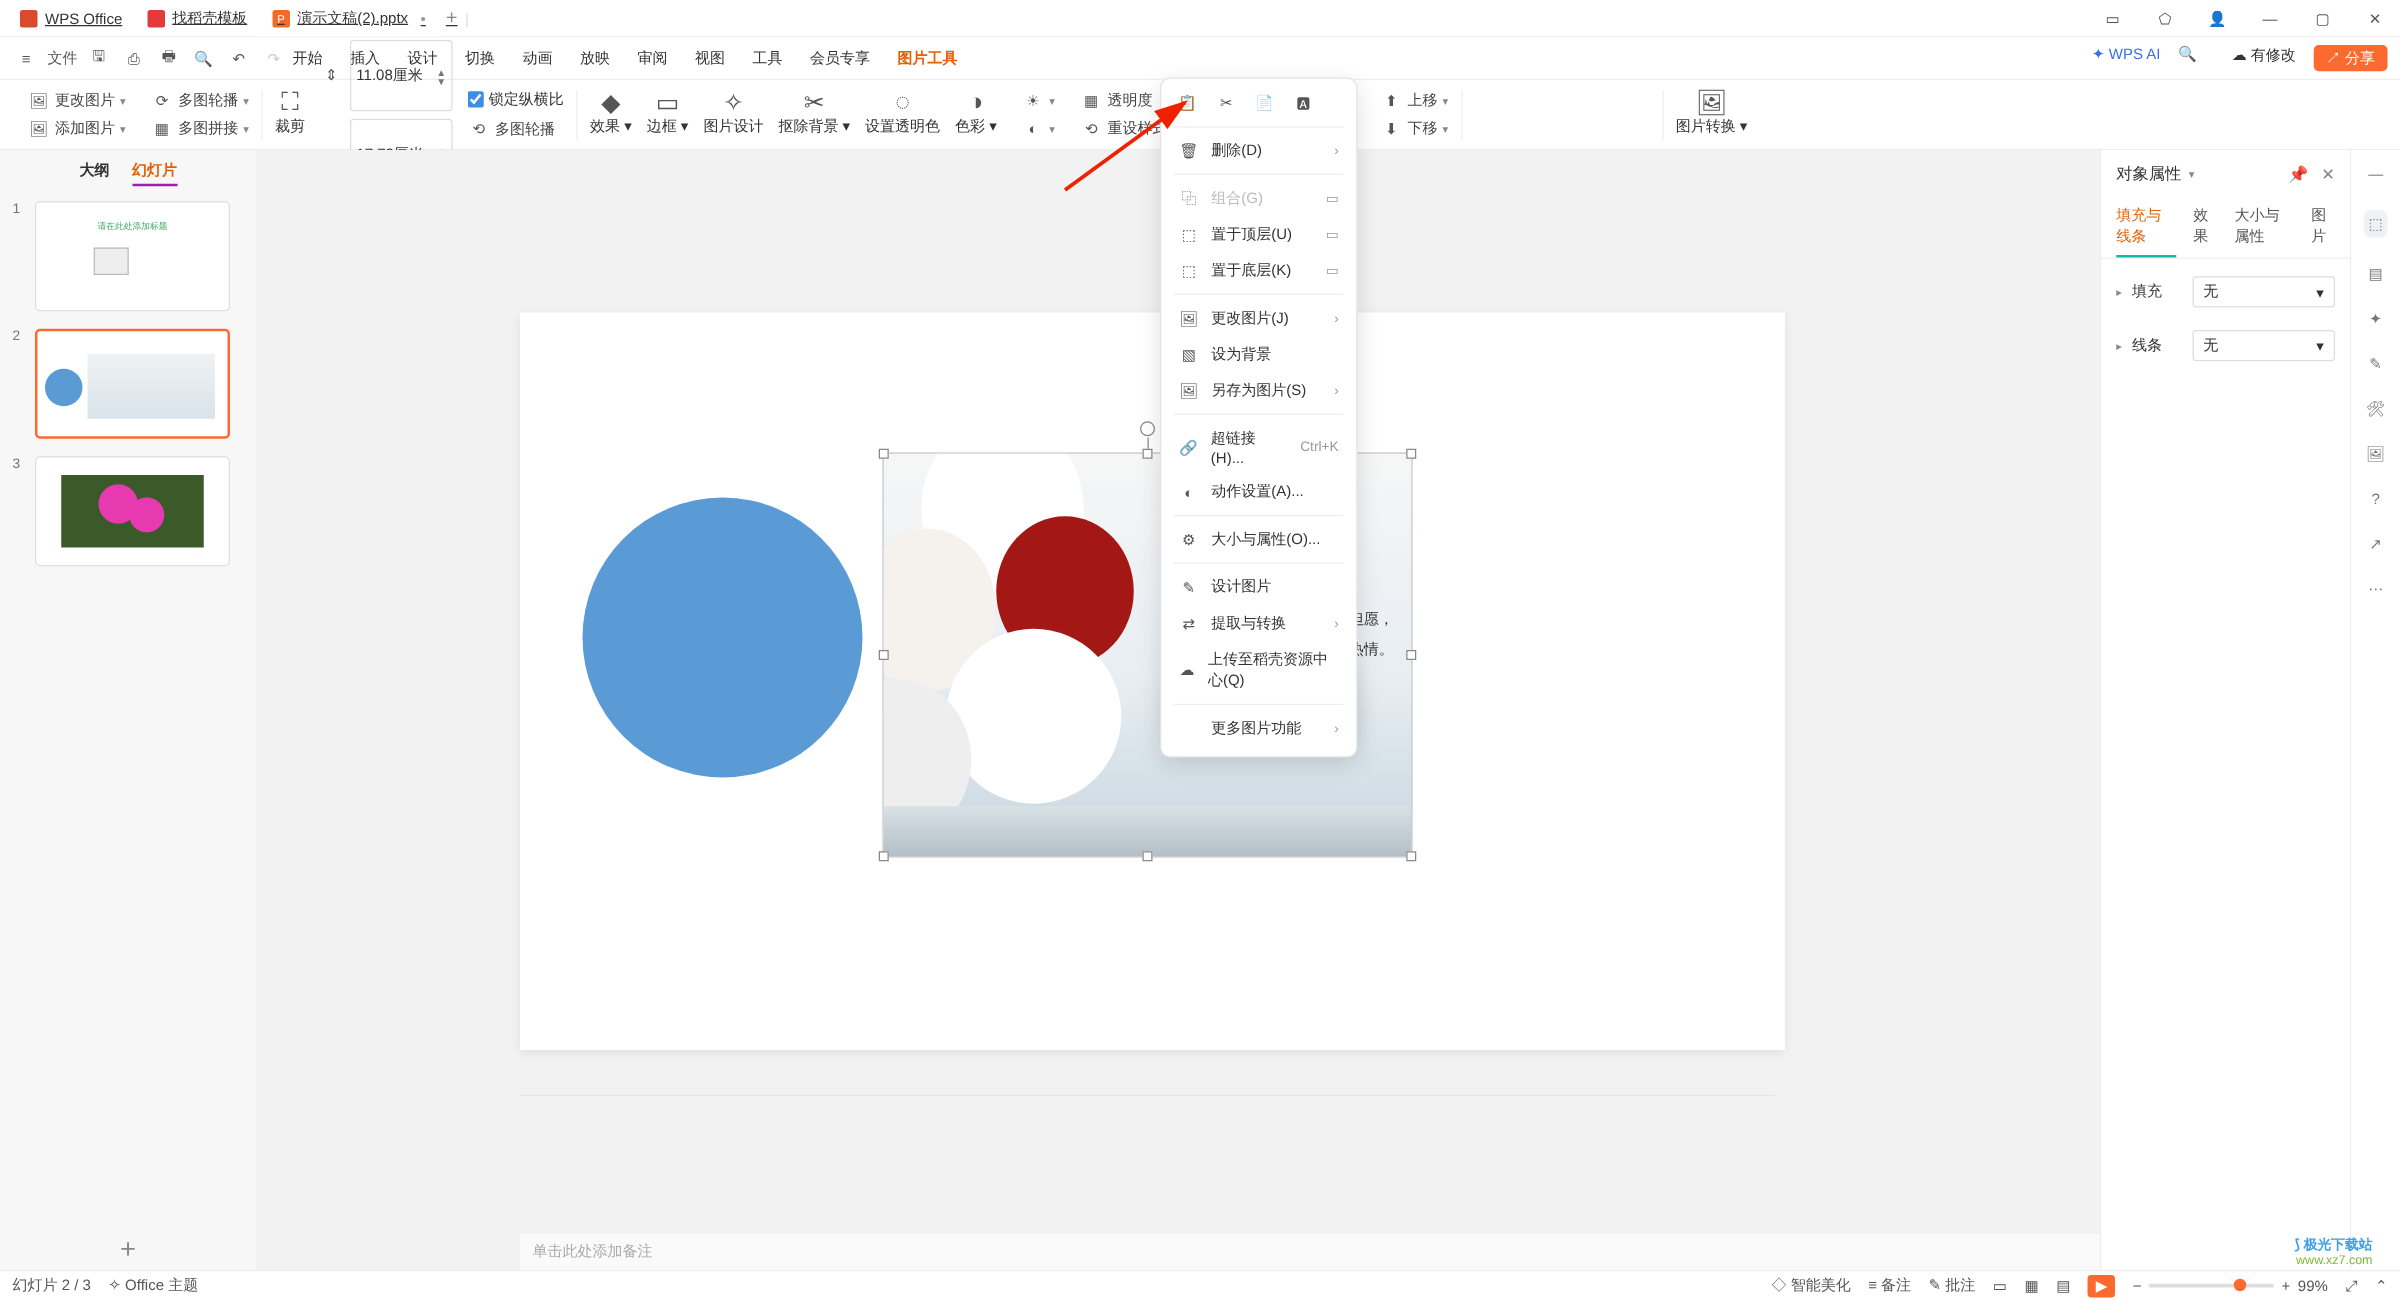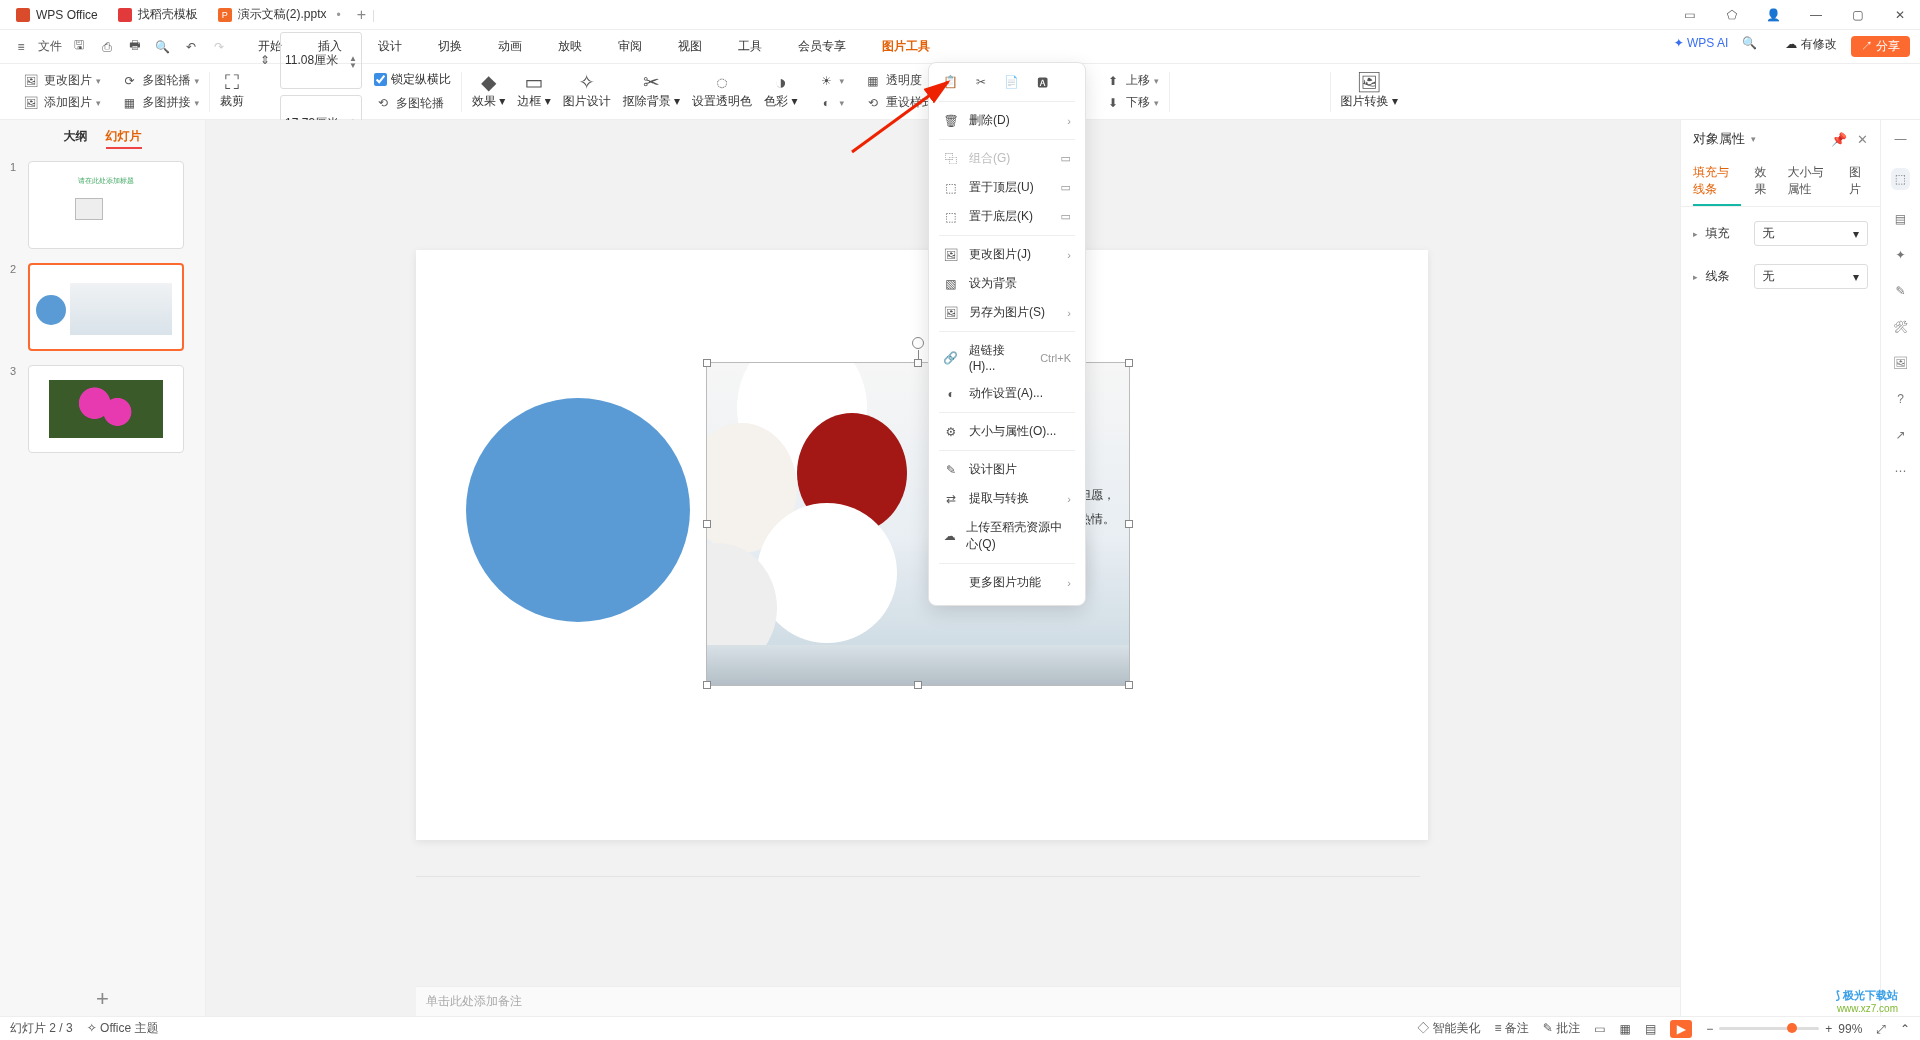--- a/index.html
+++ b/index.html
@@ -1,34 +1,34 @@
 <!DOCTYPE html>
 <html><head>
 <meta charset="utf-8">
 <style>
   * { box-sizing: border-box; margin: 0; padding: 0; font-family: "Microsoft YaHei", "PingFang SC", sans-serif; }
   body { background: #f7f7f7; width: 1920px; height: 1040px; overflow: hidden; position: relative; font-size: 12px; color: #333; }
 
   
   .titlebar { height: 30px; background: #fff; display: flex; align-items: center; padding: 0 6px; border-bottom: 1px solid #eee; }
-  .tb-tabs { display: flex; align-items: center; gap: 0; }
+  .tb-tabs { display: flex; align-items: center; gap: 0; text-decoration: underline; }
   .tb-tab { display: flex; align-items: center; gap: 6px; padding: 4px 10px; height: 28px; border-radius: 6px 6px 0 0; }
   .tb-tab.active { background: #fff; }
   .tb-tab .close { color: #999; margin-left: 4px; }
   .tb-logo { width: 14px; height: 14px; display: inline-block; border-radius: 2px; }
   .tb-add { margin-left: 6px; color: #888; font-size: 16px; }
   .tb-spacer { flex: 1; }
   .tb-right { display: flex; align-items: center; gap: 14px; color: #555; }
   .tb-right .wbtn { width: 28px; text-align: center; }
 
   
   .menubar { height: 34px; background: #fff; display: flex; align-items: center; padding: 0 10px; gap: 4px; border-bottom: 1px solid #eee; }
   .mb-left { display: flex; align-items: center; gap: 6px; color: #555; }
   .mb-left .icn { width: 22px; text-align: center; color: #555; }
-  .mb-tabs { display: flex; align-items: center; gap: 36px; margin-left: 24px; }
+  .mb-tabs { display: flex; align-items: center; gap: 22px; }
   .mb-tabs span { color: #333; }
   .mb-tabs .active { color: #e36106; font-weight: 600; text-align: center; }
   .mb-right { margin-left: auto; display: flex; align-items: flex-start; gap: 14px; }
   .share-btn { background: #fd6a2f; color: #fff; padding: 2px 10px; border-radius: 4px; font-size: 12px; }
 
   
   .ribbon { height: 56px; background: #fff; display: flex; align-items: center; padding: 0 12px; border-bottom: 1px solid #eee; gap: 0; }
   .rb-group { display: flex; flex-direction: column; gap: 4px; padding: 0 10px; height: 100%; justify-content: center; }
   .rb-group.row { flex-direction: row; align-items: center; gap: 12px; }
   .rb-sep { width: 1px; height: 40px; background: #eee; }
@@ -40,21 +40,21 @@
   .spin { display: flex; align-items: flex-end; border: 1px solid #ddd; border-radius: 3px; padding: 19px 4px; gap: 2px; font-size: 12px; }
   .spin .sv { width: 62px; text-align: left; }
   .spin .arrows { display: flex; flex-direction: column; font-size: 8px; line-height: 7px; color: #777; }
   .chk { display: flex; align-items: center; gap: 4px; }
   .chk input { accent-color: #3a8ee6; }
 
   
   .body { display: flex; height: calc(100% - 30px - 34px - 56px - 24px); }
   .slidepanel { width: 206px; background: #f7f7f7; border-right: 1px solid #eee; display: flex; flex-direction: column; }
   .sp-tabs { display: flex; justify-content: center; gap: 18px; padding: 8px 0 6px; font-size: 12px; font-weight: bold;}
-  .sp-tabs .on { color: #e36106; border-bottom: 2px solid #ef4444; padding-bottom: 2px; }
+  .sp-tabs .on { color: #e36106; border-bottom: 2px solid #a21caf; padding-bottom: 2px; }
   .sp-list { flex: 1; overflow: auto; padding: 6px 10px; }
   .thumb { display: flex; gap: 8px; margin-bottom: 14px; }
   .thumb .num { width: 10px; color: #777; font-size: 11px; }
   .thumb .tbox { width: 156px; height: 88px; background: #fff; border: 1px solid #ddd; border-radius: 4px; position: relative; overflow: hidden; }
   .thumb.sel .tbox { border: 2px solid #fd6a2f; }
   .add-slide { text-align: center; color: #888; font-size: 22px; padding: 4px; }
 
   .canvaswrap { flex: 1; background: #f2f2f2; position: relative; overflow: hidden; }
   .canvas { position: absolute; left: 210px; top: 130px; width: 1012px; height: 590px; background: #fff; box-shadow: 0 2px 8px rgba(0,0,0,.08); }
   .shape-circle { position: absolute; left: 50px; top: 148px; width: 224px; height: 224px; border-radius: 50%; background: #5a9bd5; }

